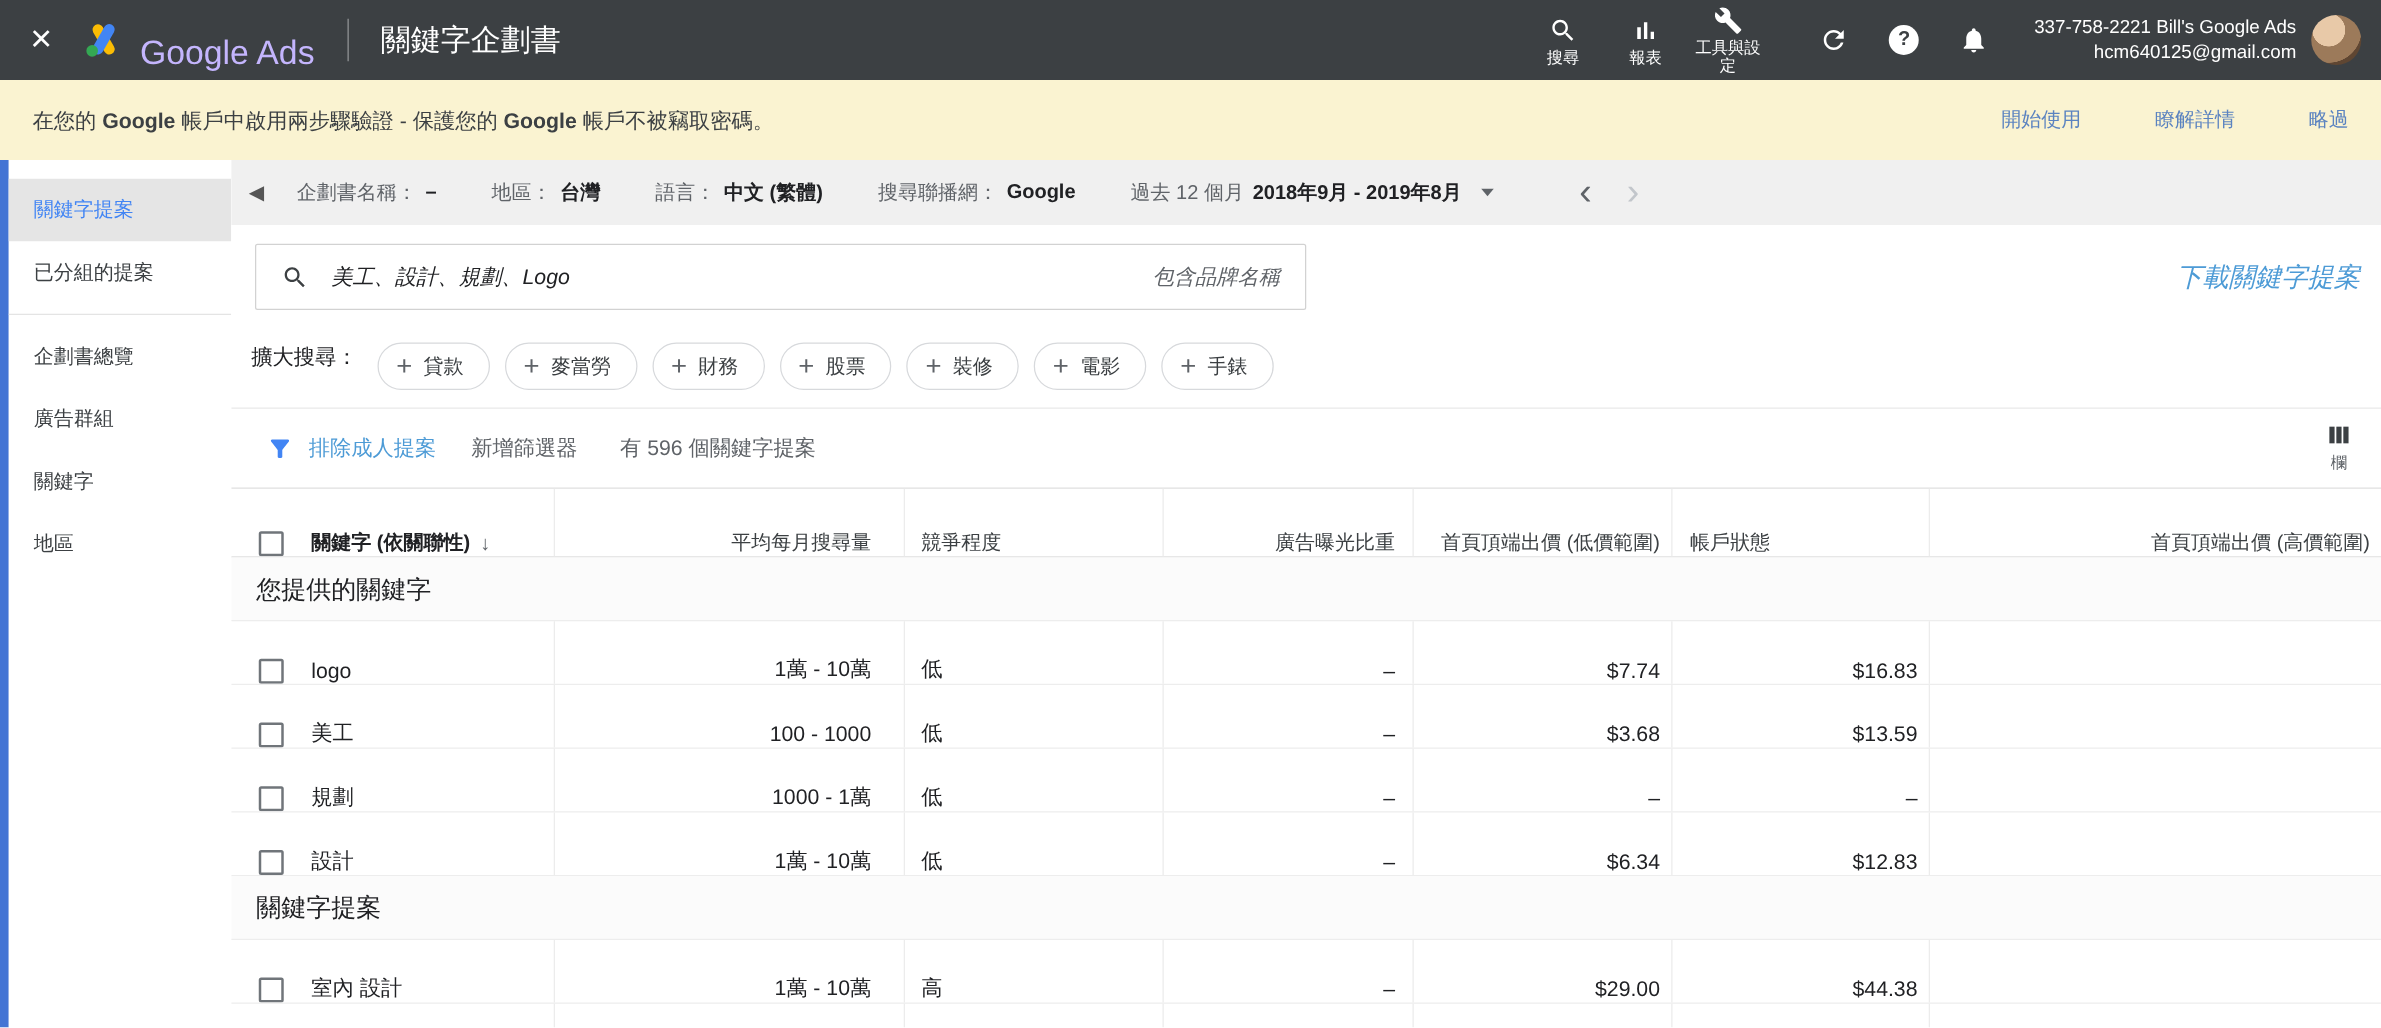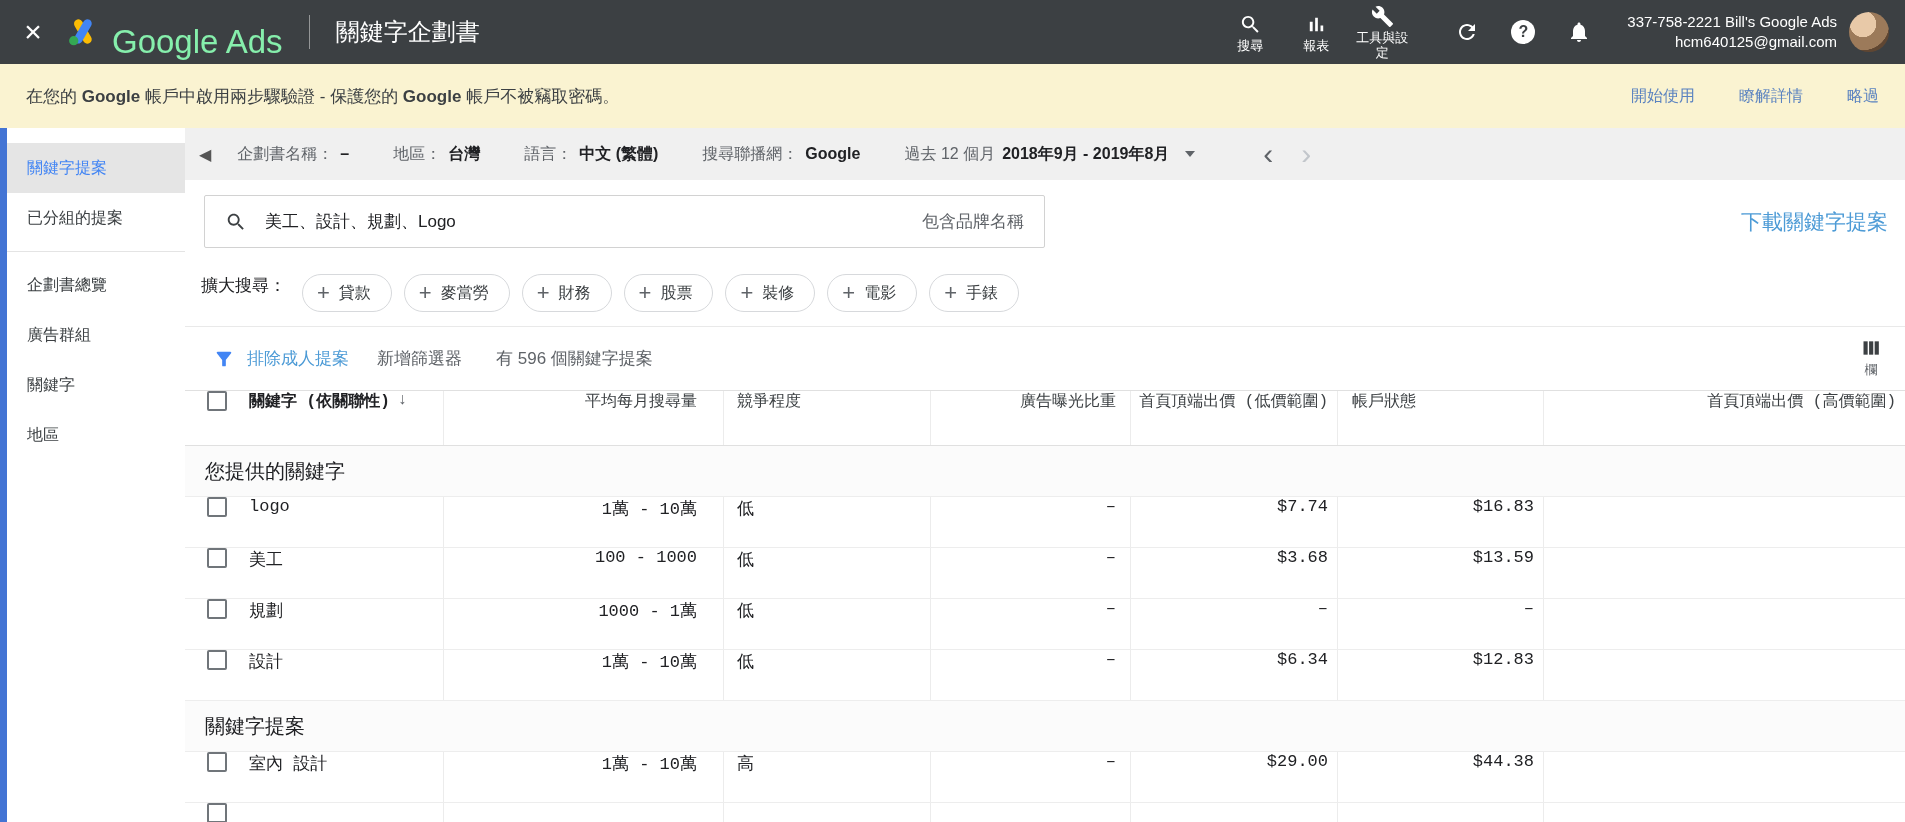--- a/index.html
+++ b/index.html
@@ -9,39 +9,39 @@
   }
   *{box-sizing:border-box;margin:0;padding:0;}
   html,body{width:1905px;height:822px;overflow:hidden;}
   body{font-family:"Liberation Sans","DejaVu Sans",sans-serif;background:#fff;color:var(--text-dark);}
 
   
   .topbar{height:64px;background:var(--topbar-bg);display:flex;align-items:center;color:#fff;}
   .close-btn{width:66px;height:64px;background:none;border:none;color:#fff;font-size:30px;font-weight:300;cursor:pointer;}
   .brand{display:flex;align-items:center;gap:12px;cursor:pointer;}
   .logo-svg{width:34px;height:30px;}
-  .brand-text{font-size:33px;color:#86efac;margin-top:20px;}
+  .brand-text{font-size:27px;color:#c4b5fd;margin-top:20px;}
   .tb-divider{width:1px;height:34px;background:rgba(255,255,255,.45);margin:0 26px;}
   .tb-title{font-size:24px;font-weight:400;}
   .tb-right{margin-left:auto;display:flex;align-items:center;}
   .tb-tool{width:66px;display:flex;flex-direction:column;align-items:center;cursor:pointer;padding-top:2px;}
   .tb-tool svg{width:23px;height:23px;fill:#fff;}
   .tb-tool-label{font-size:13px;margin-top:3px;text-align:center;line-height:1.15;max-width:56px;}
   .tb-quick{display:flex;align-items:center;margin-left:24px;}
   .tb-icon{width:26px;height:26px;margin:0 15px;cursor:pointer;display:flex;align-items:center;justify-content:center;}
   .tb-icon svg{width:24px;height:24px;fill:#fff;}
   .help-circle{width:24px;height:24px;border-radius:50%;background:#fff;color:#3c4043;font-size:16px;font-weight:bold;display:flex;align-items:center;justify-content:center;}
   .account{text-align:right;font-size:15px;line-height:1.35;margin:0 12px 0 20px;cursor:pointer;}
   .avatar{width:40px;height:40px;border-radius:50%;margin-right:16px;cursor:pointer;
           background:radial-gradient(circle at 35% 30%, #e8c9a8 0 34%, #9c7a5a 35% 68%, #5f4632 69%);}
 
   
   .banner{height:64px;background:var(--banner-bg);display:flex;align-items:center;padding:0 26px;font-size:17px;color:#3c4043;}
   .banner b{font-weight:bold;}
-  .banner-actions{margin-left:auto;display:flex;gap:44px;}
+  .banner-actions{margin-left:auto;display:flex;gap:59px;}
   .banner-actions a{color:var(--banner-link-blue);cursor:pointer;text-decoration:none;font-size:16px;}
 
   
   .page-body{display:flex;height:694px;}
   .left-strip{width:7px;background:#4374d4;}
   .sidebar{width:178px;background:#fff;padding-top:15px;}
   .sb-item{height:50px;display:flex;align-items:center;padding-left:20px;font-size:16px;color:#3c4043;cursor:pointer;}
   .sb-item.active{background:#e5e5e5;color:var(--accent-blue);}
   .sb-divider{border-top:1px solid #e4e4e4;margin:8px 0;}
   .main{flex:1;background:#fff;position:relative;overflow:hidden;}
@@ -51,21 +51,21 @@
   .back-arrow{font-size:16px;color:#555;margin-right:26px;cursor:pointer;}
   .pb-item{margin-right:44px;display:flex;align-items:center;cursor:pointer;}
   .pb-label{color:var(--text-gray);}
   .pb-value{color:var(--text-dark);font-weight:bold;margin-left:7px;}
   .pb-caret{width:0;height:0;border-left:5px solid transparent;border-right:5px solid transparent;border-top:6px solid #5f6368;margin-left:16px;}
   .pager{display:flex;align-items:center;margin-left:10px;}
   .pager span{font-size:30px;line-height:1;padding:0 14px;cursor:pointer;color:#5f6368;}
   .pager .disabled{color:#c2c6cb;cursor:default;}
 
   
-  .search-row{margin:15px 0 0 19px;position:relative;height:53px;}
+  .search-row{margin:15px 0 0 19px;position:relative;height:53px;font-style:italic;}
   .searchbox{width:841px;height:53px;border:1px solid #d2d2d2;border-radius:2px;background:#fff;display:flex;align-items:center;padding:0 20px;cursor:text;}
   .searchbox svg{width:22px;height:22px;fill:#3c4043;margin-right:18px;flex-shrink:0;}
   .sb-query{font-size:17px;color:var(--text-dark);}
   .sb-hint{margin-left:auto;font-size:17px;color:var(--text-gray);}
   .download-link{position:absolute;right:17px;top:50%;transform:translateY(-50%);color:var(--link-blue);font-size:21px;cursor:pointer;text-decoration:none;}
 
   
   .chips-row{margin:26px 0 0 16px;display:flex;align-items:flex-start;}
   .chips-label{font-size:17px;color:var(--text-dark);margin-right:16px;}
   .chip{height:38px;border:1px solid #d7d9dc;border-radius:19px;background:#fff;display:inline-flex;align-items:center;padding:0 20px 0 14px;margin-right:12px;font-size:16px;color:#3c4043;cursor:pointer;font-family:inherit;}
@@ -80,21 +80,21 @@
   .link-exclude{color:var(--link-blue);font-size:17px;margin-right:28px;cursor:pointer;text-decoration:none;}
   .link-addfilter{color:var(--text-gray);font-size:17px;margin-right:34px;cursor:pointer;text-decoration:none;}
   .filter-count{color:var(--text-gray);font-size:17px;}
   .columns-ctl{margin-left:auto;display:flex;flex-direction:column;align-items:center;color:var(--text-gray);font-size:13px;cursor:pointer;}
   .columns-ctl svg{width:20px;height:20px;fill:#3c4043;margin-bottom:3px;}
 
   
   .thead,.trow{display:grid;grid-template-columns:258px 280px 207px 200px 207px 206px minmax(0,1fr);}
   .thead{height:56px;border-top:1px solid #e0e0e0;border-bottom:1px solid #e0e0e0;font-size:16px;color:#3c4043;}
   .trow{height:51px;border-bottom:1px solid #ededed;font-size:17px;color:var(--text-dark);}
-  .cell{display:flex;align-items:flex-start;min-width:0;overflow:hidden;white-space:nowrap;font-family:Liberation Mono, monospace;}
+  .cell{display:flex;align-items:flex-end;min-width:0;overflow:hidden;white-space:nowrap;}
   .thead .cell+.cell,.trow .cell+.cell{border-left:1px solid #ececec;}
   .c0{padding-left:22px;}
   .c1{justify-content:flex-end;padding-right:26px;}
   .c2{padding-left:13px;}
   .c3{justify-content:flex-end;padding-right:14px;}
   .c4{justify-content:flex-end;padding-right:9px;}
   .c5{justify-content:flex-end;padding-right:9px;}
   .c6{padding-left:14px;}
   .cb{width:20px;height:20px;border:2px solid #70757a;border-radius:2px;background:#fff;flex-shrink:0;cursor:pointer;}
   .c0 .cb{margin-right:22px;}

